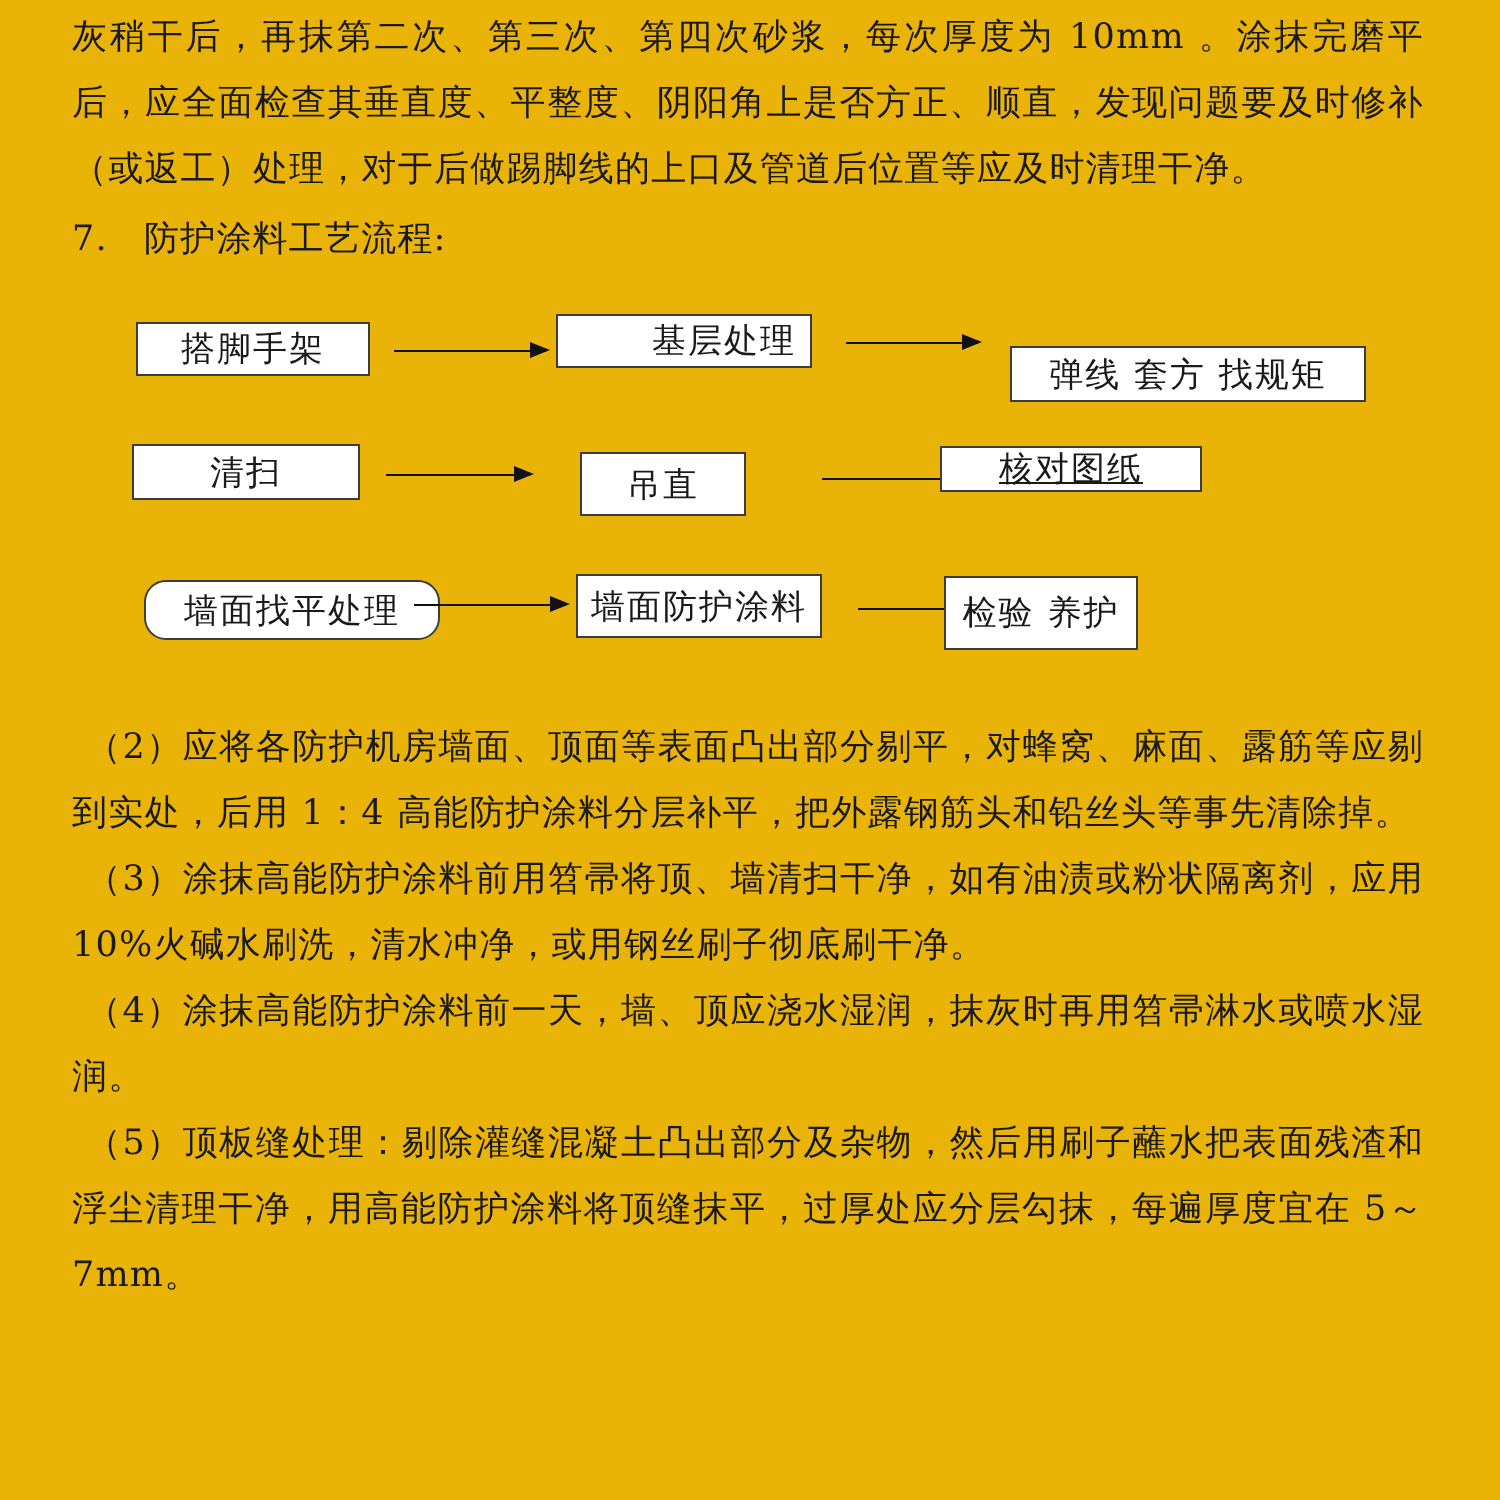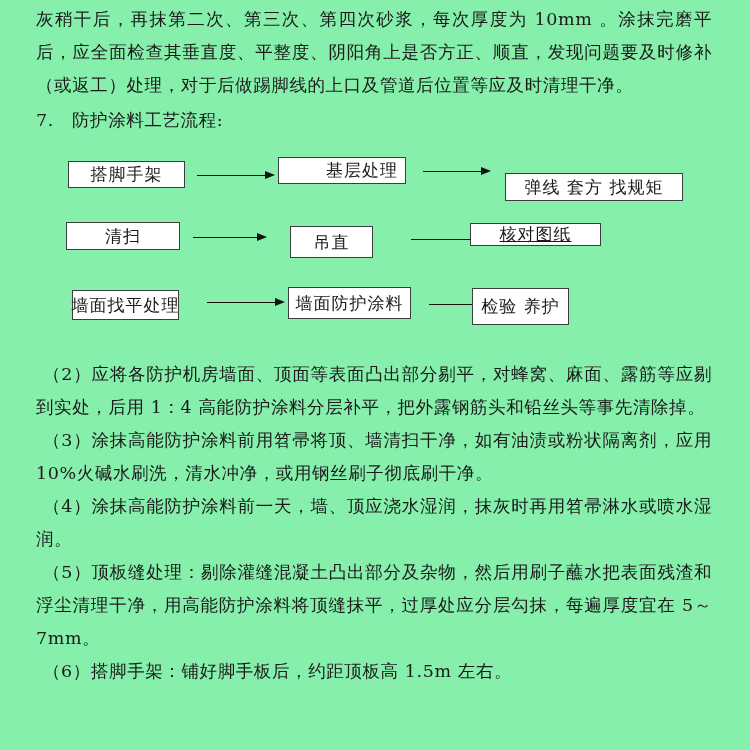--- a/index.html
+++ b/index.html
@@ -7,21 +7,21 @@
     width: 750px; height: 750px;
     background: #ffffff;
     overflow: hidden;
     font-family: "DejaVu Serif", "Liberation Serif", serif;
     color: #1a1a1a;
   }
   .page {
     position: relative;
     width: 750px; height: 750px;
     padding: 3px 38px 0 36px;
-    background: #86efac;
+    background: #eab308;
   }
   .para {
     font-size: 17.5px;
     line-height: 33px;
     letter-spacing: 0.6px;
     text-align: justify;
   }
   .para.numbered { text-indent: 7px; }
   .section-heading {
     font-size: 17.5px;
@@ -67,21 +67,21 @@
   .fb-r1c2 { left: 278px; top: 4px;   width: 128px; height: 27px; padding-left: 40px; }
   .fa-r1a2 { left: 423px; top: 18px;  width: 66px; }
   .fb-r1c3 { left: 505px; top: 20px;  width: 178px; height: 28px; }
   
   .fb-r2c1 { left: 66px;  top: 69px;  width: 114px; height: 28px; }
   .fa-r2a1 { left: 193px; top: 84px;  width: 72px; }
   .fb-r2c2 { left: 290px; top: 73px;  width: 83px;  height: 32px; }
   .fa-r2a2 { left: 411px; top: 86px;  width: 72px; }
   .fb-r2c3 { left: 470px; top: 70px;  width: 131px; height: 23px; text-decoration: underline; }
   
-  .fb-r3c1 { left: 72px;  top: 137px; width: 107px; height: 30px; }
+  .fb-r3c1 { left: 72px;  top: 137px; width: 148px; height: 30px; border-radius: 11px; }
   .fa-r3a1 { left: 207px; top: 149px; width: 76px; }
   .fb-r3c2 { left: 288px; top: 134px; width: 123px; height: 32px; }
   .fa-r3a2 { left: 429px; top: 151px; width: 64px; }
   .fb-r3c3 { left: 472px; top: 135px; width: 97px;  height: 37px; }
 </style>
 </head>
 <body>
 
 <div class="page">
 
@@ -107,15 +107,14 @@
     <div class="harrow fa-r3a1"></div>
     <div class="flow-box fb-r3c2">墙面防护涂料</div>
     <div class="harrow fa-r3a2"></div>
     <div class="flow-box fb-r3c3">检验 养护</div>
   </div>
 
   <p class="para numbered">（2）应将各防护机房墙面、顶面等表面凸出部分剔平，对蜂窝、麻面、露筋等应剔到实处，后用 1：4 高能防护涂料分层补平，把外露钢筋头和铅丝头等事先清除掉。</p>
   <p class="para numbered">（3）涂抹高能防护涂料前用笤帚将顶、墙清扫干净，如有油渍或粉状隔离剂，应用 10%火碱水刷洗，清水冲净，或用钢丝刷子彻底刷干净。</p>
   <p class="para numbered">（4）涂抹高能防护涂料前一天，墙、顶应浇水湿润，抹灰时再用笤帚淋水或喷水湿润。</p>
   <p class="para numbered">（5）顶板缝处理：剔除灌缝混凝土凸出部分及杂物，然后用刷子蘸水把表面残渣和浮尘清理干净，用高能防护涂料将顶缝抹平，过厚处应分层勾抹，每遍厚度宜在 5～7mm。</p>
-  <p class="para numbered">（6）搭脚手架：铺好脚手板后，约距顶板高 1.5m 左右。</p>
 
 </div>
 
 </body></html>

